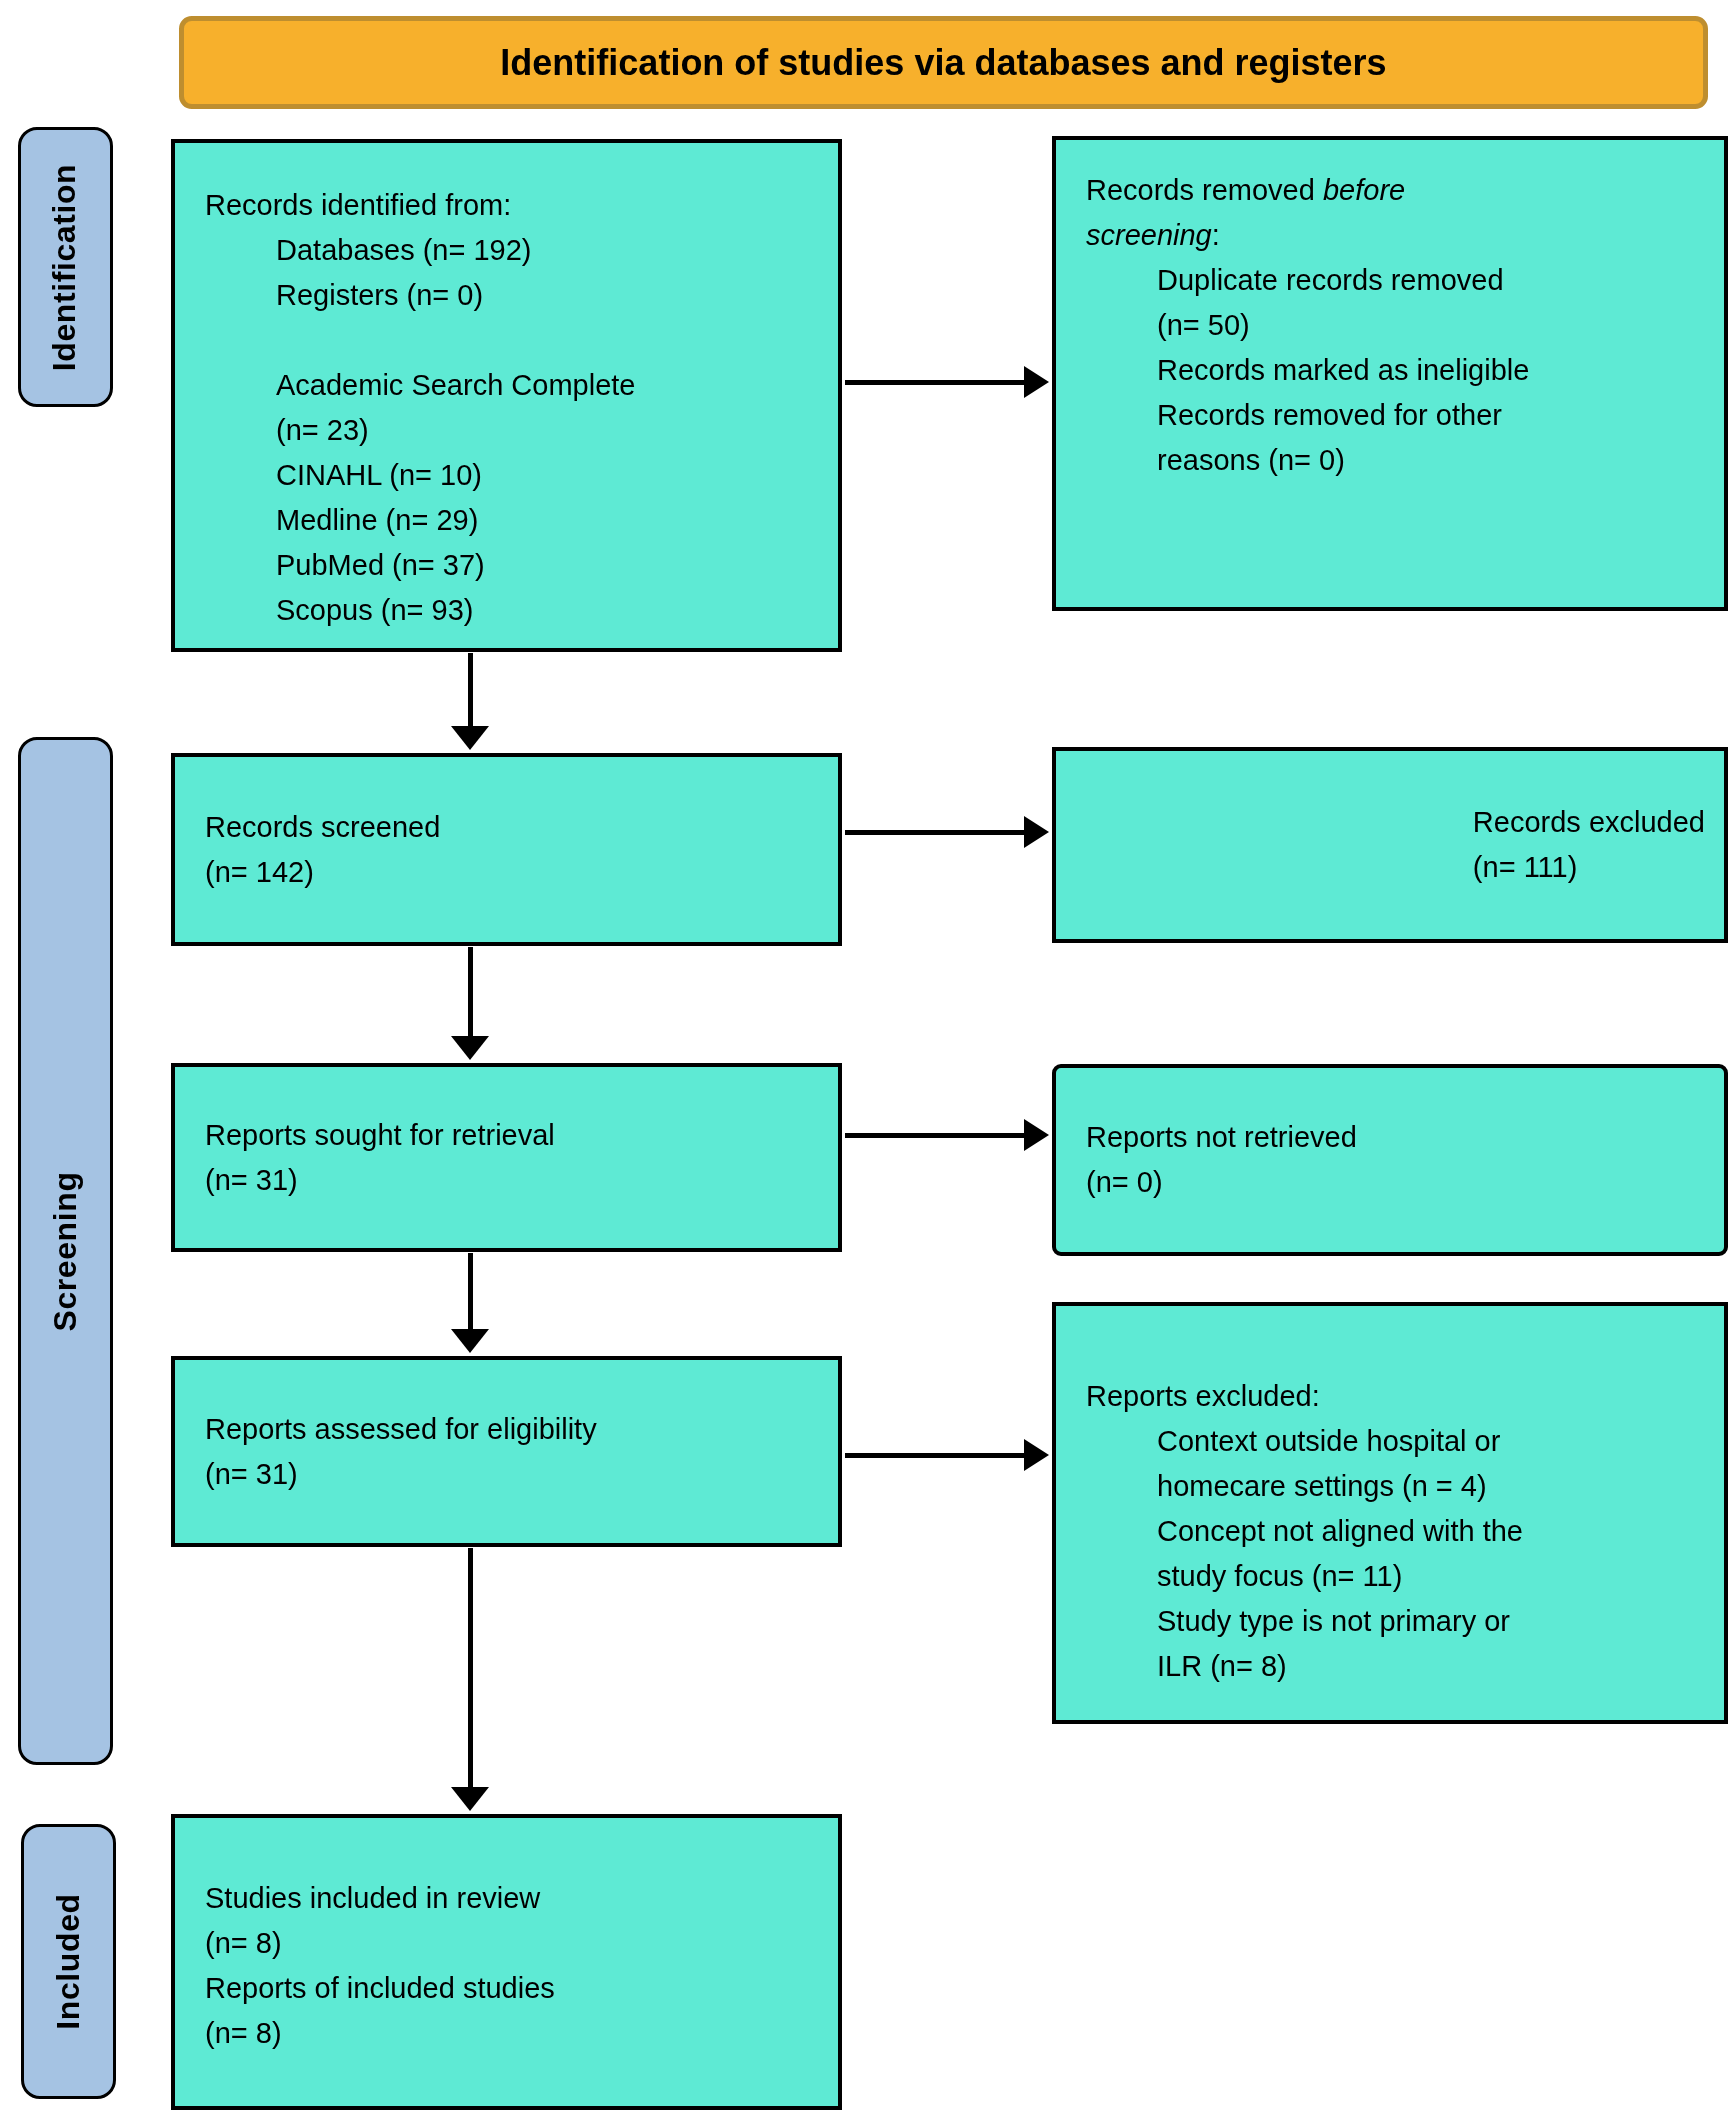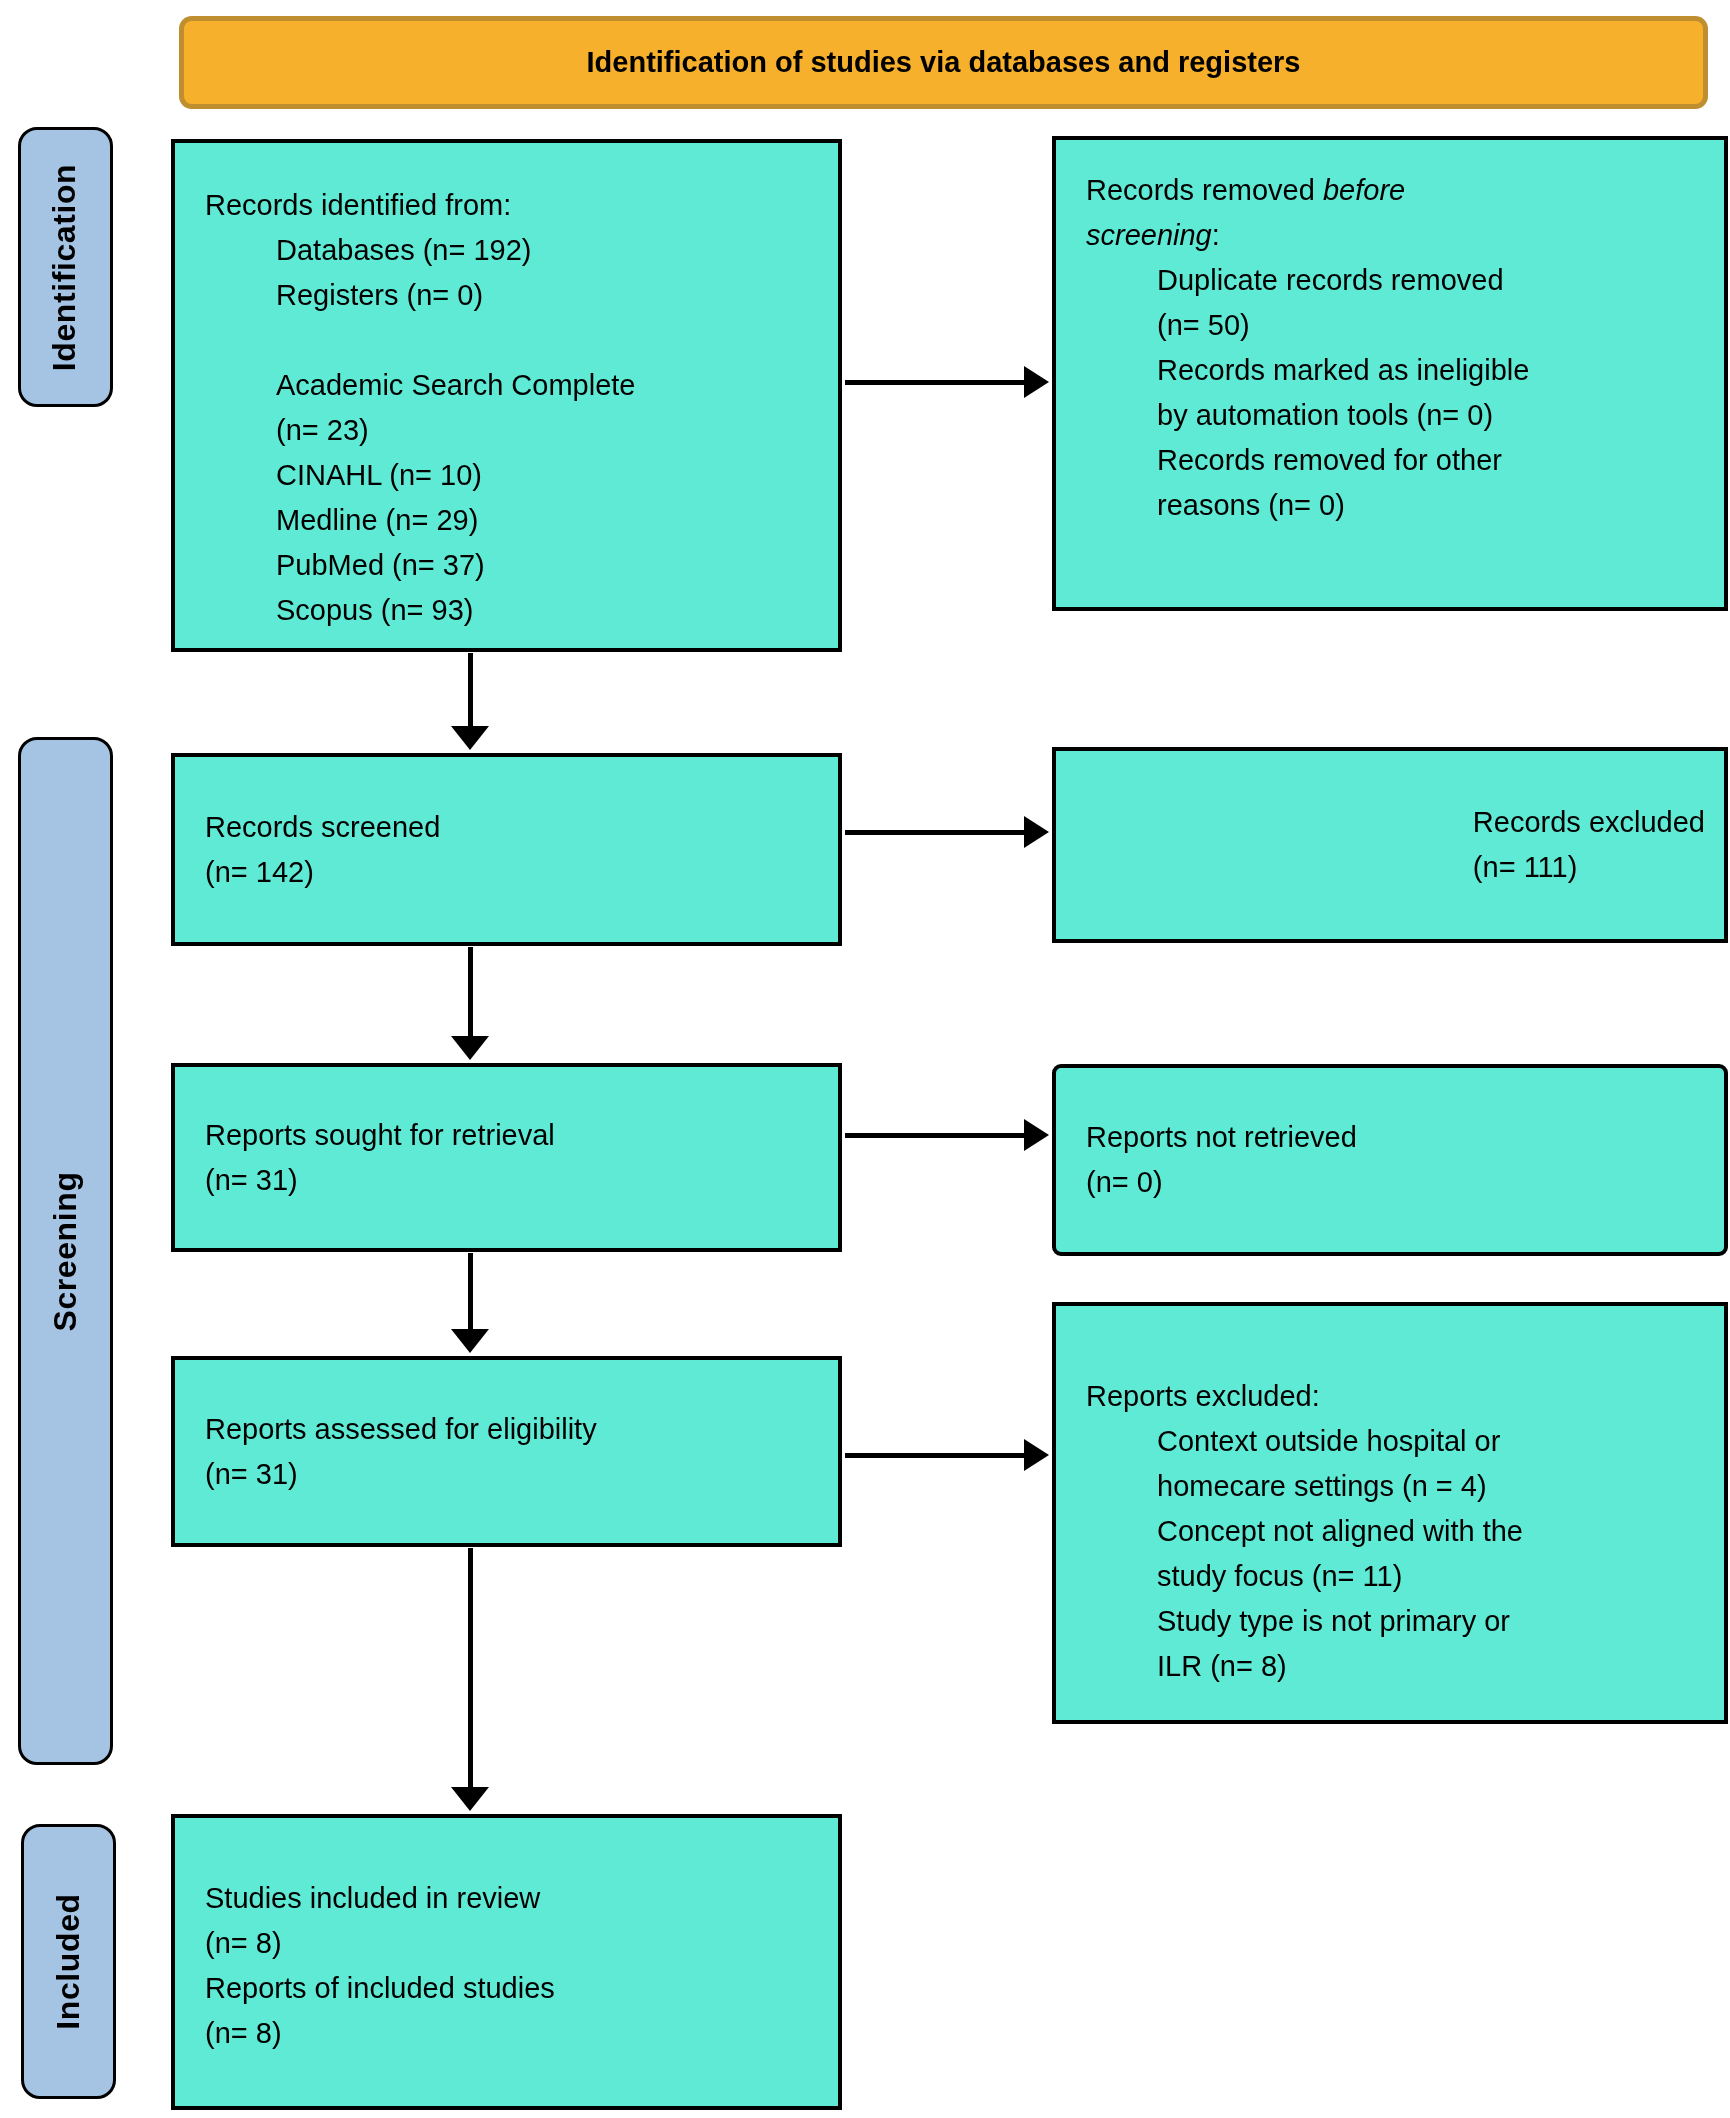--- a/index.html
+++ b/index.html
@@ -16,21 +16,21 @@
   
   .banner {
     position: absolute;
     left: 179px; top: 16px;
     width: 1529px; height: 93px;
     background: var(--banner-fill, #F7B02C);
     border: 5.7px solid var(--banner-border, #BE8E2F);
     border-radius: 12.7px;
     box-sizing: border-box;
     display: flex; align-items: center; justify-content: center;
-    font-size: 29px; font-weight: bold;
+    font-size: 36px; font-weight: bold;
   }
 
   
   .stage {
     position: absolute;
     background: var(--stage-fill, #A5C3E3);
     border: 3.8px solid #000000;
     border-radius: 19px;
     box-sizing: border-box;
     display: flex; align-items: center; justify-content: center;
@@ -137,21 +137,20 @@
     </div>
   </div>
 
   <div class="fbox box-records-removed">
     <div class="inner">
       <div class="line"><span>Records removed </span><span class="em">before</span></div>
       <div class="line"><span class="em">screening</span><span>:</span></div>
       <div class="line ind">Duplicate records removed</div>
       <div class="line ind">(n= 50)</div>
       <div class="line ind">Records marked as ineligible</div>
-      <div class="line ind">by automation tools (n= 0)</div>
       <div class="line ind">Records removed for other</div>
       <div class="line ind">reasons (n= 0)</div>
     </div>
   </div>
 
   <div class="fbox vcenter box-records-screened">
     <div class="inner">
       <div class="line">Records screened</div>
       <div class="line">(n= 142)</div>
     </div>

